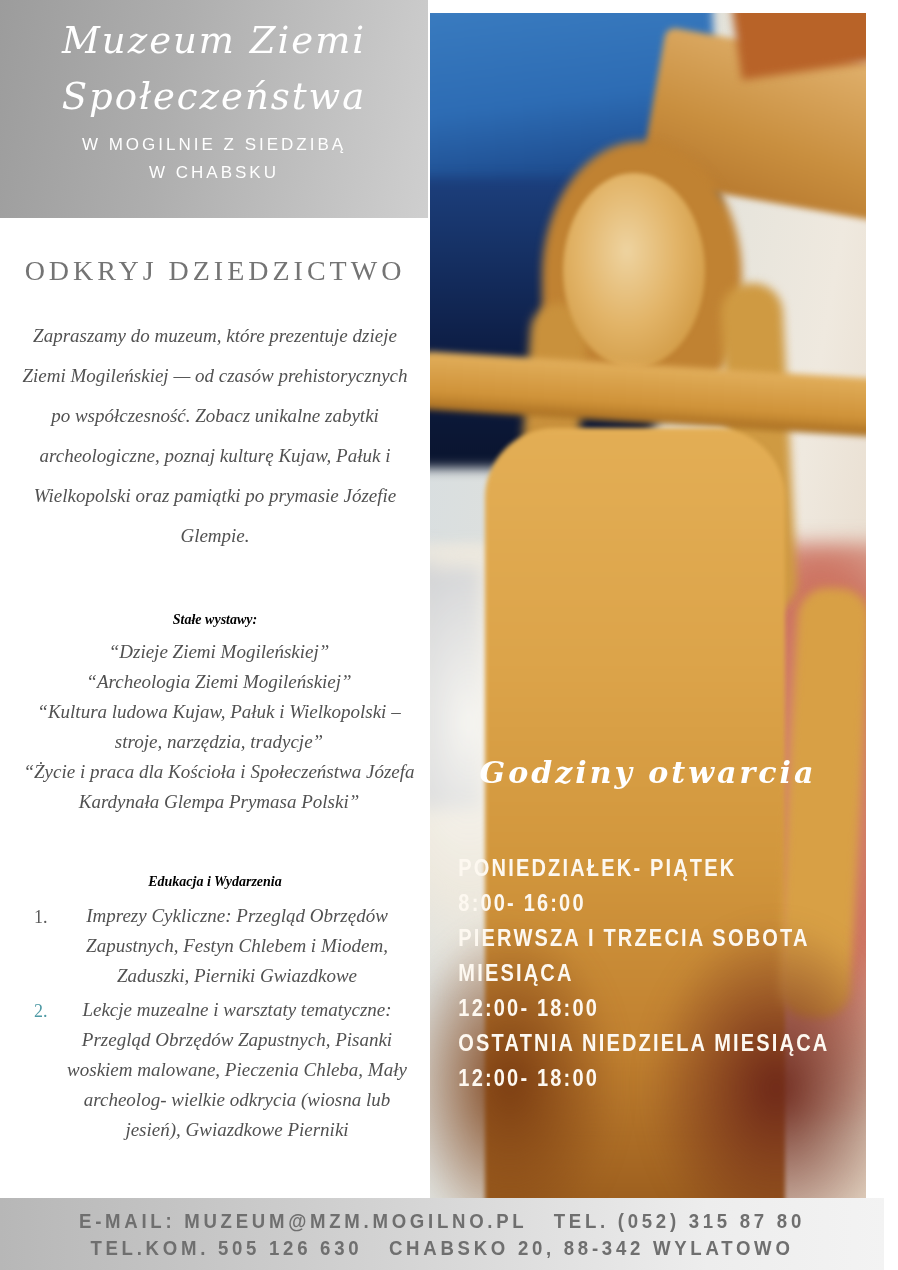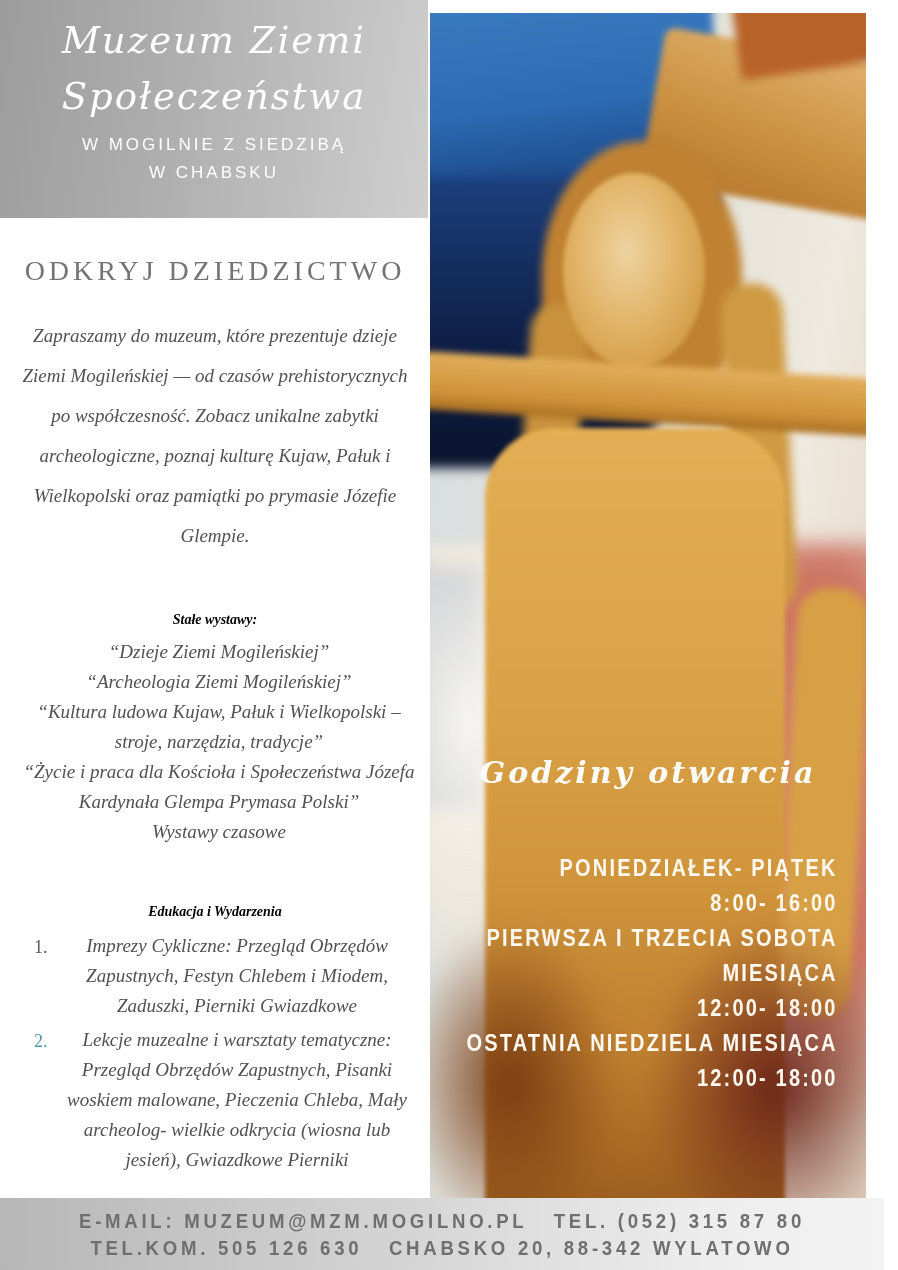--- a/index.html
+++ b/index.html
@@ -95,21 +95,21 @@
     background:radial-gradient(ellipse,#7a3c12 0%,rgba(122,60,18,0) 70%);filter:blur(12px);}
   .p-dark-bottom-right{right:-40px;bottom:-60px;width:260px;height:340px;
     background:radial-gradient(ellipse,#6b2518 0%,rgba(107,37,24,0) 70%);filter:blur(12px);}
   
   .hours-title{
     position:absolute;left:0;top:742px;width:100%;text-align:center;
     font-family:"DejaVu Serif",serif;font-style:italic;font-weight:bold;
     font-size:30px;letter-spacing:3px;color:#ffffff;
   }
   .hours-lines{
-    position:absolute;left:0;top:838px;width:100%;text-align:right;
+    position:absolute;left:0;top:838px;width:100%;text-align:left;
     font-family:"Liberation Sans",sans-serif;font-weight:bold;color:#fdf8f0;
   }
   .hours-line{
     font-size:23px;line-height:35px;letter-spacing:2.5px;white-space:nowrap;
     transform:scaleX(0.87);
   }
   
   .footer{
     position:absolute;left:0;top:1198px;width:884px;height:72px;
     background:linear-gradient(90deg,#b7b7b7 0%,#d4d4d4 45%,#ededed 80%,#f3f3f3 100%);
@@ -138,21 +138,20 @@
     <div>ODKRYJ DZIEDZICTWO</div>
   </div>
   <div class="intro">Zapraszamy do muzeum, które prezentuje dzieje Ziemi Mogileńskiej — od czasów prehistorycznych po współczesność. Zobacz unikalne zabytki archeologiczne, poznaj kulturę Kujaw, Pałuk i Wielkopolski oraz pamiątki po prymasie Józefie Glempie.</div>
 
   <div class="sec-head">Stałe wystawy:</div>
   <div class="exh-list">
     <div class="exh-item">“Dzieje Ziemi Mogileńskiej”</div>
     <div class="exh-item">“Archeologia Ziemi Mogileńskiej”</div>
     <div class="exh-item">“Kultura ludowa Kujaw, Pałuk i Wielkopolski – stroje, narzędzia, tradycje”</div>
     <div class="exh-item">“Życie i praca dla Kościoła i Społeczeństwa Józefa Kardynała Glempa Prymasa Polski”</div>
-    <div class="exh-item">Wystawy czasowe</div>
   </div>
 
   <div class="sec-head edu">Edukacja i Wydarzenia</div>
   <div class="edu-list">
     <div class="edu-item first">
       <span class="num">1.</span>
       <span>Imprezy Cykliczne: Przegląd Obrzędów Zapustnych, Festyn Chlebem i Miodem, Zaduszki, Pierniki Gwiazdkowe</span>
     </div>
     <div class="edu-item second">
       <span class="num">2.</span>

